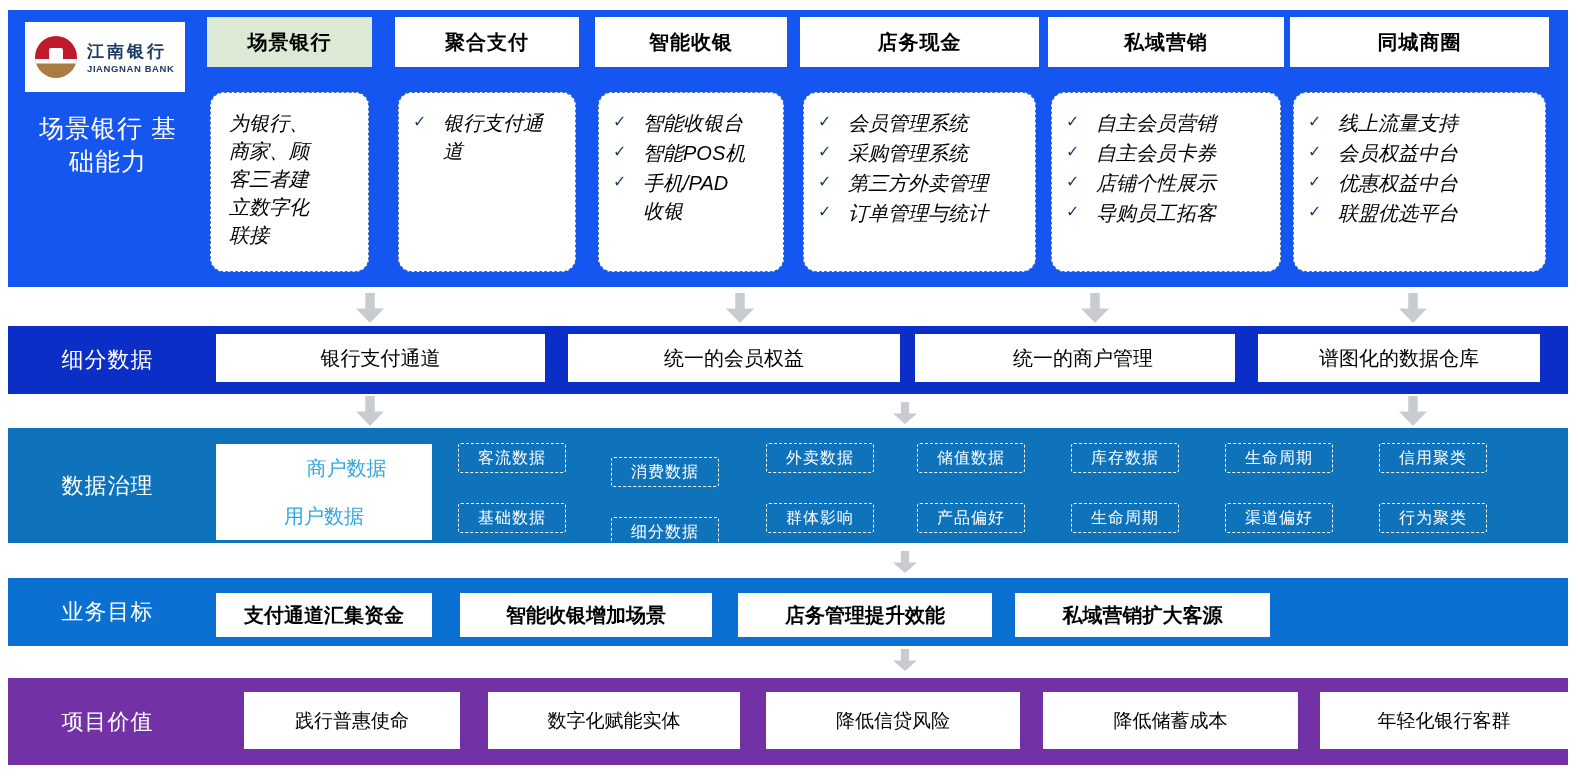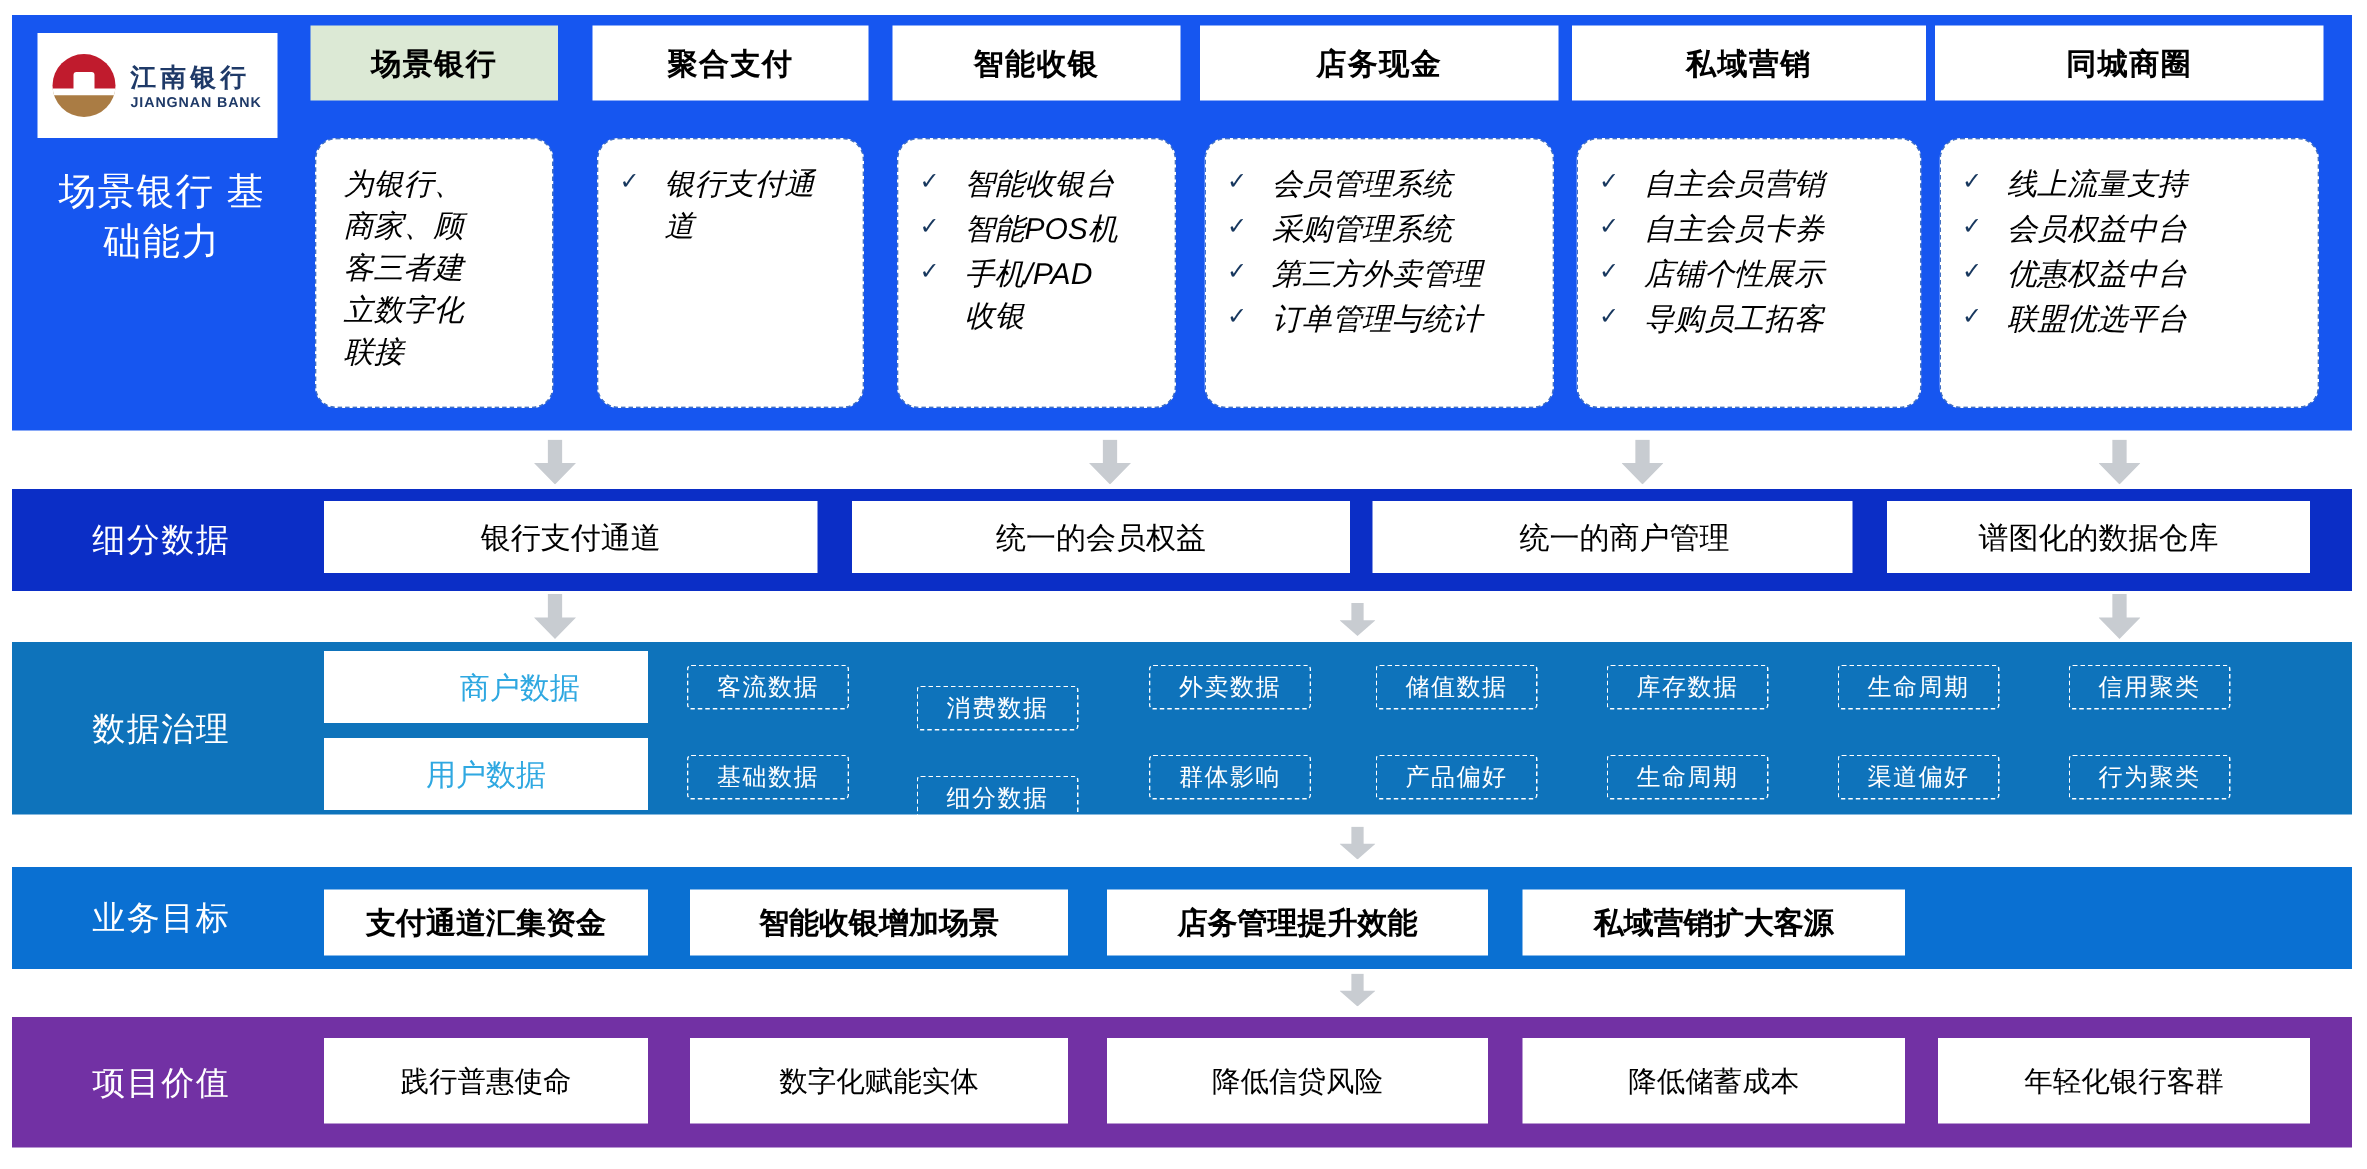--- a/index.html
+++ b/index.html
@@ -60,30 +60,30 @@
   
   .wbox { position:absolute; background:#ffffff; display:flex; align-items:center; justify-content:center;
     color:#000; text-align:center; }
 
   
   .band2 .wbox { top:8px; height:48px; font-size:20px; }
   .bus1{left:208px;width:329px;} .bus2{left:560px;width:332px;} .bus3{left:907px;width:320px;padding-left:16px;} .bus4{left:1250px;width:282px;}
 
   
   .cat { left:208px; width:216px; height:48px; font-size:20px; color:#2FA8E1 !important; }
-  .catA { top:6px;padding-left:45px; } .catB { top:64px; }
+  .catA { top:16px;padding-left:45px; } .catB { top:64px; }
   .chip { position:absolute; width:108px; height:30px; border:1.5px dashed #ffffff; border-radius:3px;
     display:flex; align-items:center; justify-content:center; color:#ffffff; font-size:16px; letter-spacing:1px; }
   .rowA { top:15px; } .rowB { top:75px; }
   .cx1{left:450px;} .cx2{left:603px;margin-top:14px;} .cx3{left:758px;} .cx4{left:909px;} .cx5{left:1063px;} .cx6{left:1217px;} .cx7{left:1371px;}
 
   
   .band4 .wbox { top:15px; height:44px; font-size:20px; font-weight:bold; }
   
-  .band5 .wbox { top:14px; height:57px; font-size:19px; }
+  .band5 .wbox { top:14px; height:57px; font-size:19px;margin-left:28px; }
   .gx1{left:208px;width:216px;} .gx2{left:452px;width:252px;} .gx3{left:730px;width:254px;} .gx4{left:1007px;width:255px;} .gx5{left:1284px;width:248px;}
 </style>
 </head>
 <body>
 
 <div class="page">
 
   <section class="band band1">
 
     <div class="logo-card">

